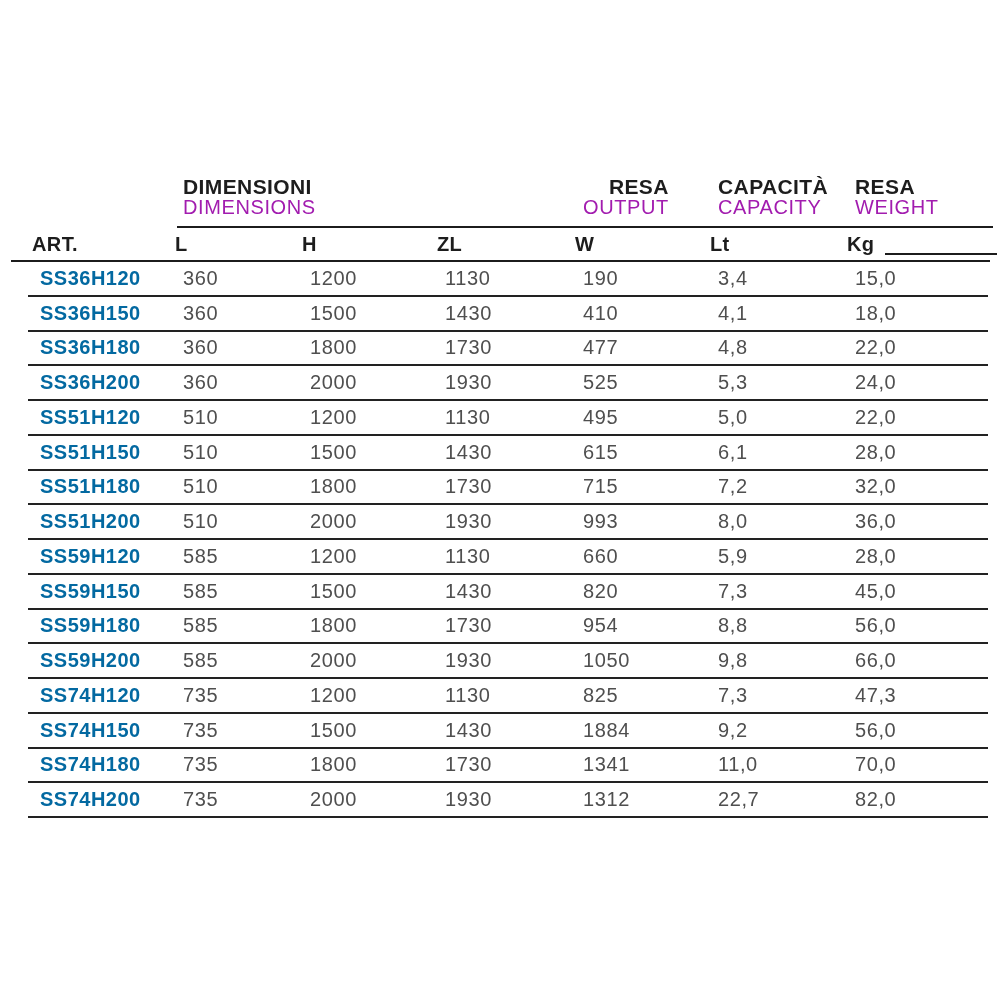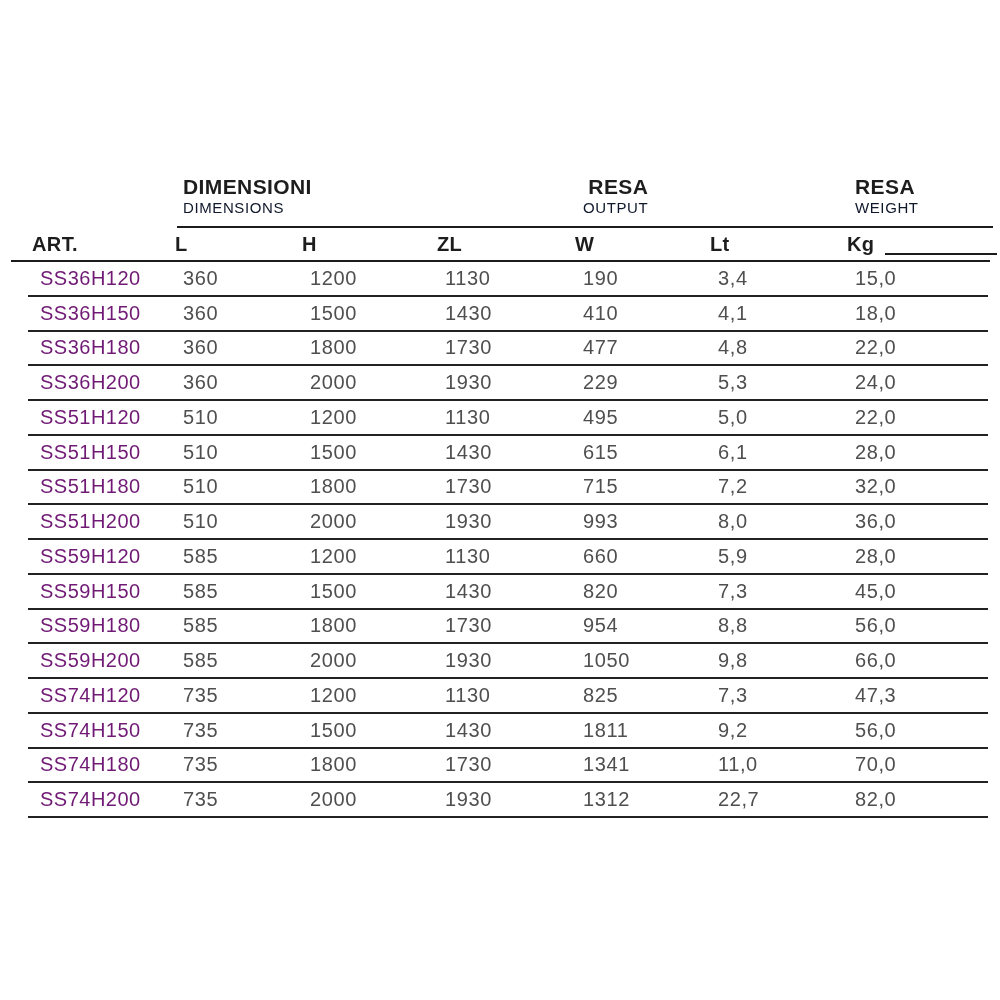--- a/index.html
+++ b/index.html
@@ -32,23 +32,23 @@
   }
   .group .gtitle {
     display: block;
     font-size: 21px;
     font-weight: bold;
     color: #1d1d1d;
     letter-spacing: 0.4px;
   }
   .group .gsubtitle {
     display: block;
-    font-size: 15px;
+    font-size: 20px;
     font-weight: normal;
-    color: #0f172a;
+    color: #a21caf;
     letter-spacing: 0.6px;
   }
   .g0 { left: 183px; }
   .g1 { left: 583px; text-align: right; }
   .g2 { left: 718px; }
   .g3 { left: 855px; }
 
   
   .rule {
     position: absolute;
@@ -92,22 +92,22 @@
     width: 960px;
   }
   .trow {
     display: flex;
     align-items: center;
     height: 32.75px;
     border-bottom: 2px solid #222222;
   }
   .art {
     font-size: 20px;
-    font-weight: normal;
-    color: #701a75;
+    font-weight: bold;
+    color: #0369a1;
     letter-spacing: 0.5px;
   }
   .num {
     font-size: 20px;
     font-weight: normal;
     color: #4f4f4f;
     letter-spacing: 0.6px;
   }
 </style>
 </head>
@@ -116,20 +116,24 @@
 <div id="canvas">
 
   <div id="group-headers">
       <div class="group g0">
         <span class="gtitle">DIMENSIONI</span>
         <span class="gsubtitle">DIMENSIONS</span>
       </div>
       <div class="group g1">
         <span class="gtitle">RESA</span>
         <span class="gsubtitle">OUTPUT</span>
+      </div>
+      <div class="group g2">
+        <span class="gtitle">CAPACITÀ</span>
+        <span class="gsubtitle">CAPACITY</span>
       </div>
       <div class="group g3">
         <span class="gtitle">RESA</span>
         <span class="gsubtitle">WEIGHT</span>
       </div>
     </div>
 
   <div id="group-underline" class="rule"></div>
   <div id="kg-extra-rule" class="rule"></div>
   <div id="header-underline" class="rule"></div>
@@ -170,21 +174,21 @@
         <div class="cell c3 num">1730</div>
         <div class="cell c4 num">477</div>
         <div class="cell c5 num">4,8</div>
         <div class="cell c6 num">22,0</div>
       </div>
       <div class="trow">
         <div class="cell c0 art">SS36H200</div>
         <div class="cell c1 num">360</div>
         <div class="cell c2 num">2000</div>
         <div class="cell c3 num">1930</div>
-        <div class="cell c4 num">229</div>
+        <div class="cell c4 num">525</div>
         <div class="cell c5 num">5,3</div>
         <div class="cell c6 num">24,0</div>
       </div>
       <div class="trow">
         <div class="cell c0 art">SS51H120</div>
         <div class="cell c1 num">510</div>
         <div class="cell c2 num">1200</div>
         <div class="cell c3 num">1130</div>
         <div class="cell c4 num">495</div>
         <div class="cell c5 num">5,0</div>
@@ -260,21 +264,21 @@
         <div class="cell c3 num">1130</div>
         <div class="cell c4 num">825</div>
         <div class="cell c5 num">7,3</div>
         <div class="cell c6 num">47,3</div>
       </div>
       <div class="trow">
         <div class="cell c0 art">SS74H150</div>
         <div class="cell c1 num">735</div>
         <div class="cell c2 num">1500</div>
         <div class="cell c3 num">1430</div>
-        <div class="cell c4 num">1811</div>
+        <div class="cell c4 num">1884</div>
         <div class="cell c5 num">9,2</div>
         <div class="cell c6 num">56,0</div>
       </div>
       <div class="trow">
         <div class="cell c0 art">SS74H180</div>
         <div class="cell c1 num">735</div>
         <div class="cell c2 num">1800</div>
         <div class="cell c3 num">1730</div>
         <div class="cell c4 num">1341</div>
         <div class="cell c5 num">11,0</div>

